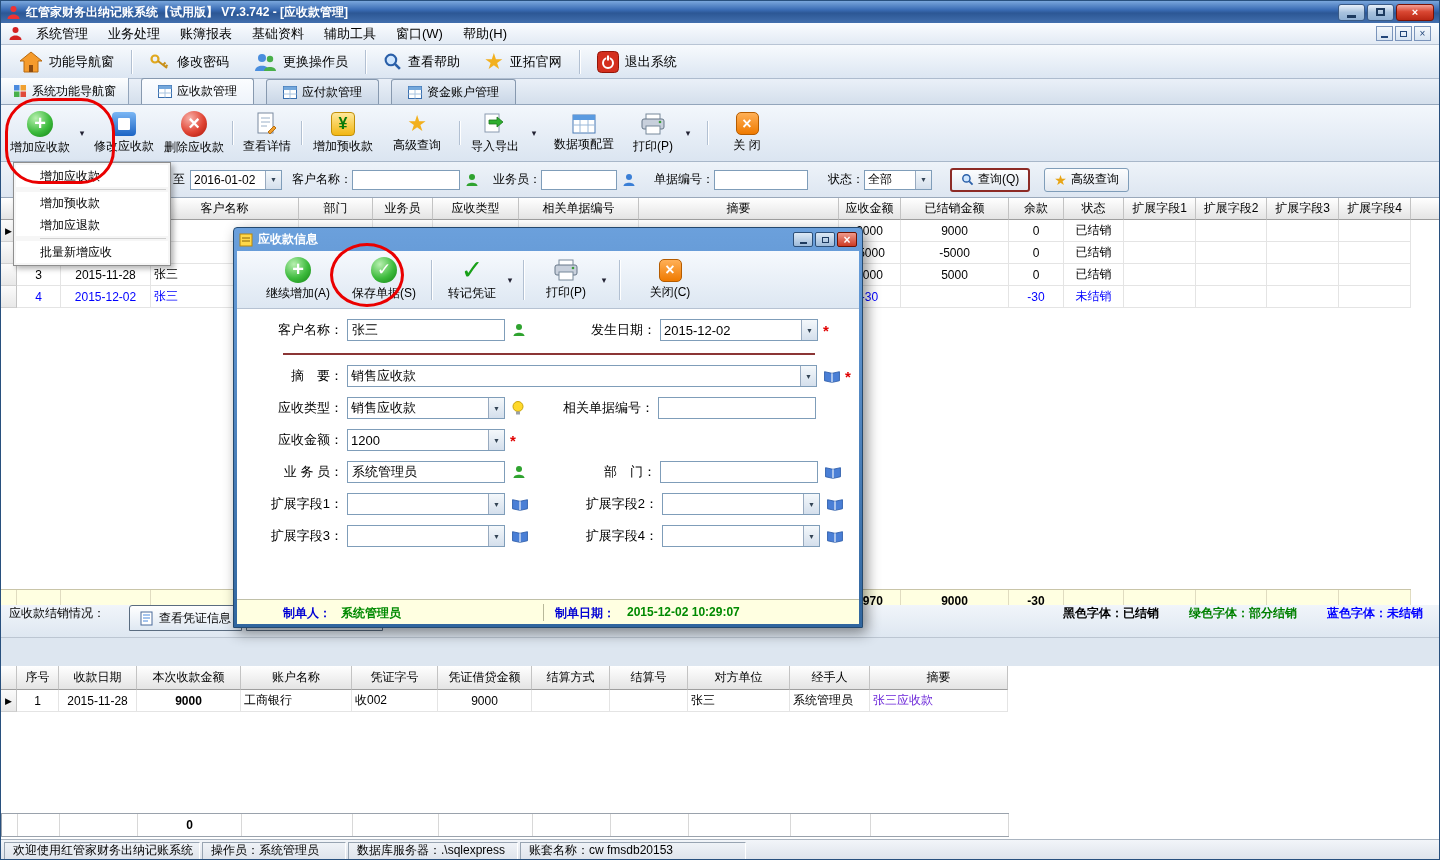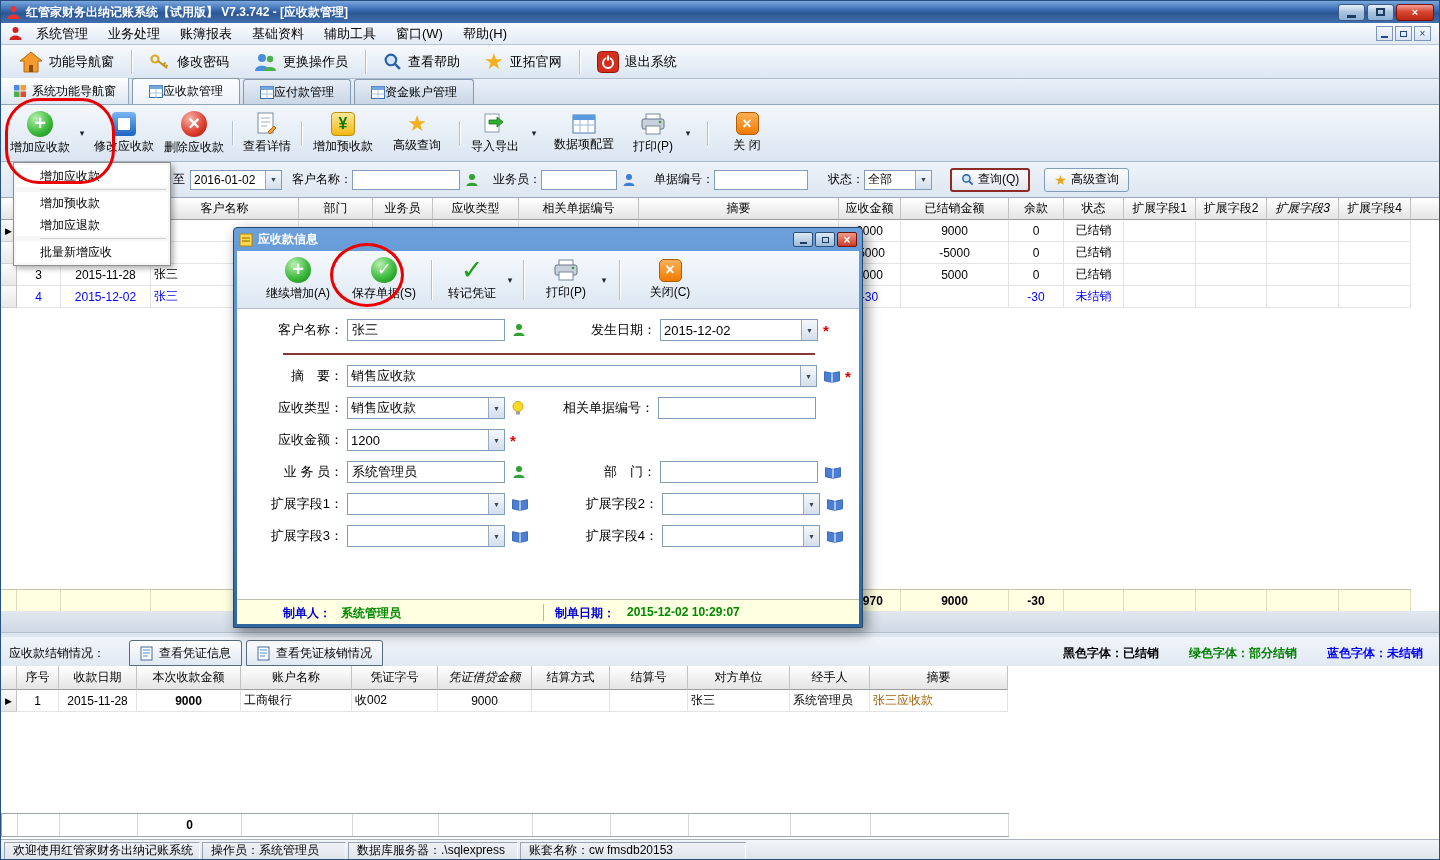--- a/index.html
+++ b/index.html
@@ -15,21 +15,21 @@
 .menubar{position:absolute;top:22px;height:22px;width:100%;background:linear-gradient(#fafcff,#e2eaf4);border-bottom:1px solid #b8c4d4;display:flex;align-items:center;padding:0 4px}
 .menu-item{padding:2px 10px;font-size:13px}
 .mdi{width:17px;height:15px;border:1px solid #7a94bb;background:linear-gradient(#f4f8fc,#d8e4f2);display:flex;align-items:center;justify-content:center;color:#23477a;margin-left:2px}
 
 .toolbar-top{position:absolute;top:44px;height:34px;width:100%;background:linear-gradient(#f7fafd,#dce6f2);border-bottom:1px solid #aebcce;display:flex;align-items:center;padding:0 8px;gap:4px}
 .tb-btn{display:flex;align-items:center;gap:6px;height:28px;padding:0 10px;border-radius:3px;font-size:13px}
 .vsep{width:1px;height:24px;background:#b2c0d2;box-shadow:1px 0 0 #fff;margin:0 3px;flex:none}
 
 .tabrow{position:absolute;top:78px;height:26px;width:100%;background:linear-gradient(#eaf0f8,#d4dfec);border-bottom:1px solid #93a5bb;display:flex;align-items:flex-end}
 .navpanel{height:26px;display:flex;align-items:center;gap:5px;padding:0 12px;background:linear-gradient(#fdfeff,#dde7f2);border-right:1px solid #93a5bb}
-.tab{height:25px;display:flex;align-items:center;padding:0 16px;margin-left:3px;border:1px solid #8799af;border-bottom:none;border-radius:3px 3px 0 0;background:linear-gradient(#e6edf6,#c9d6e6)}
+.tab{height:25px;display:flex;align-items:center;gap:5px;padding:0 16px;margin-left:12px;border:1px solid #8799af;border-bottom:none;border-radius:3px 3px 0 0;background:linear-gradient(#e6edf6,#c9d6e6)}
 .tab.active{background:linear-gradient(#fbfdff,#eef3fa);height:26px}
 
 .action-bar{position:absolute;top:104px;height:57px;width:100%;background:linear-gradient(#f3f7fc,#dbe5f1);border-bottom:1px solid #a8b7c9;display:flex;align-items:center;padding:0 4px}
 .ab-btn{width:70px;height:52px;display:flex;flex-direction:column;align-items:center;justify-content:center;gap:2px;border-radius:3px;flex:none}
 .ab-arrow{width:14px;height:52px;display:flex;align-items:center;justify-content:center;font-size:9px;color:#223;flex:none}
 
 .filterbar{position:absolute;top:161px;height:36px;width:100%;background:linear-gradient(#eef3f9,#dde6f1);border-bottom:1px solid #9aa8ba;display:flex;align-items:center}
 .txt{height:20px;border:1px solid #7f9db9;background:#fff;padding:0 3px;font-size:12px;font-family:inherit}
 .combo{height:20px;border:1px solid #7f9db9;background:#fff;display:flex;align-items:center}
 .combo.h22{height:22px}
@@ -41,21 +41,21 @@
 .main-table{position:absolute;top:197px;left:0;width:1440px;height:413px;background:#fff;overflow:hidden}
 .grid-header{display:flex;height:22px}
 .gh-cell{flex:none;background:linear-gradient(#ffffff,#e4e4e4);border-right:1px solid #c3c3c3;border-bottom:1px solid #9e9e9e;display:flex;align-items:center;justify-content:center;white-space:nowrap;overflow:hidden}
 .grid-row{display:flex;height:22px}
 .g-cell{flex:none;border-right:1px solid #e4e4e4;border-bottom:1px solid #e4e4e4;display:flex;align-items:center;justify-content:center;padding:0 3px;white-space:nowrap;overflow:hidden}
 .marker-cell{background:linear-gradient(#fbfbfb,#e8e8e8);border-right:1px solid #c3c3c3;border-bottom:1px solid #d0d0d0;font-size:9px;padding:0}
 .summary-row{position:absolute;left:0;bottom:0;display:flex;height:22px;background:#ffffe1;border-top:1px solid #c9c5a8;width:1410px}
 .s-cell{flex:none;border-right:1px solid #e0dcc0;display:flex;align-items:center;justify-content:center;font-weight:bold;white-space:nowrap;overflow:hidden}
 .hband{position:absolute;top:610px;height:22px;width:100%;background:linear-gradient(#e2e8f0,#cfd8e3);border-bottom:1px solid #b4bfcc}
 
-.settle-bar{position:absolute;top:636px;height:33px;width:100%;background:linear-gradient(#f1f5fa,#dee7f1);border-bottom:1px solid #bcc6d2;display:flex;align-items:center}
+.settle-bar{position:absolute;top:604px;height:33px;width:100%;background:linear-gradient(#f1f5fa,#dee7f1);border-bottom:1px solid #bcc6d2;display:flex;align-items:flex-start}
 .tab-btn{height:26px;display:flex;align-items:center;gap:5px;padding:0 10px;border:1px solid #5a6c80;border-radius:3px 3px 0 0;background:linear-gradient(#ffffff,#dfe8f2)}
 .legend{font-weight:bold}
 .lower-bg{position:absolute;top:665px;left:0;width:1440px;height:173px;background:#fff}
 .settle-table{position:absolute;top:665px;left:0;width:1008px;background:#fff}
 .settle-table .grid-header{height:24px}
 .totals-strip{position:absolute;top:812px;left:0;width:1008px;height:24px;background:#fff;border:1px solid #9aa2ac;display:flex}
 .t-cell{flex:none;border-right:1px solid #d8d8d8;display:flex;align-items:center;justify-content:center;font-weight:bold}
 
 .statusbar{position:absolute;top:838px;height:22px;width:100%;background:linear-gradient(#f2f5f9,#dde2ea);border-top:1px solid #aab4c0;display:flex;align-items:center;padding:0 2px}
 .sb-seg{height:18px;border:1px solid;border-color:#98a4b2 #fff #fff #98a4b2;display:flex;align-items:center;padding:0 8px;margin:0 1px;white-space:nowrap;overflow:hidden;flex:none}
@@ -401,21 +401,21 @@
           <div class="gh-cell" style="width: 60px;">业务员</div>
           <div class="gh-cell" style="width: 86px;">应收类型</div>
           <div class="gh-cell" style="width: 120px;">相关单据编号</div>
           <div class="gh-cell" style="width: 200px;">摘要</div>
           <div class="gh-cell" style="width: 62px;">应收金额</div>
           <div class="gh-cell" style="width: 108px;">已结销金额</div>
           <div class="gh-cell" style="width: 55px;">余款</div>
           <div class="gh-cell" style="width: 60px;">状态</div>
           <div class="gh-cell" style="width: 72px;">扩展字段1</div>
           <div class="gh-cell" style="width: 71px;">扩展字段2</div>
-          <div class="gh-cell" style="width: 72px; font-style: italic;">扩展字段3</div>
+          <div class="gh-cell" style="width: 72px;">扩展字段3</div>
           <div class="gh-cell" style="width: 72px;">扩展字段4</div>
           <div class="gh-cell" style="flex: 1 1 0%;"></div>
         </div>
         <div class="grid-row">
           <div class="g-cell marker-cell" style="width: 16px;">▶</div>
           <div class="g-cell" style="width: 44px; color: rgb(0, 0, 0);"></div>
           <div class="g-cell" style="width: 90px; color: rgb(0, 0, 0);"></div>
           <div class="g-cell" style="width: 148px; justify-content: flex-start; color: rgb(0, 0, 0);"></div>
           <div class="g-cell" style="width: 74px; color: rgb(0, 0, 0);"></div>
           <div class="g-cell" style="width: 60px; color: rgb(0, 0, 0);"></div>
@@ -545,40 +545,40 @@
 
   <div class="settle-table">
     <div>
         <div class="grid-header">
           <div class="gh-cell" style="width: 16px;"></div>
           <div class="gh-cell" style="width: 42px;">序号</div>
           <div class="gh-cell" style="width: 78px;">收款日期</div>
           <div class="gh-cell" style="width: 104px;">本次收款金额</div>
           <div class="gh-cell" style="width: 111px;">账户名称</div>
           <div class="gh-cell" style="width: 86px;">凭证字号</div>
-          <div class="gh-cell" style="width: 94px; font-style: italic;">凭证借贷金额</div>
+          <div class="gh-cell" style="width: 94px;">凭证借贷金额</div>
           <div class="gh-cell" style="width: 78px;">结算方式</div>
           <div class="gh-cell" style="width: 78px;">结算号</div>
           <div class="gh-cell" style="width: 102px;">对方单位</div>
           <div class="gh-cell" style="width: 80px;">经手人</div>
           <div class="gh-cell" style="width: 138px;">摘要</div>
         </div>
         <div class="grid-row">
           <div class="g-cell marker-cell" style="width: 16px;">▶</div>
           <div class="g-cell" style="width: 42px; color: rgb(0, 0, 0);">1</div>
           <div class="g-cell" style="width: 78px; color: rgb(0, 0, 0);">2015-11-28</div>
           <div class="g-cell" style="width: 104px; font-weight: bold; color: rgb(0, 0, 0);">9000</div>
           <div class="g-cell" style="width: 111px; justify-content: flex-start; color: rgb(0, 0, 0);">工商银行</div>
           <div class="g-cell" style="width: 86px; justify-content: flex-start; color: rgb(0, 0, 0);">收002</div>
           <div class="g-cell" style="width: 94px; color: rgb(0, 0, 0);">9000</div>
           <div class="g-cell" style="width: 78px; color: rgb(0, 0, 0);"></div>
           <div class="g-cell" style="width: 78px; color: rgb(0, 0, 0);"></div>
           <div class="g-cell" style="width: 102px; justify-content: flex-start; color: rgb(0, 0, 0);">张三</div>
           <div class="g-cell" style="width: 80px; justify-content: flex-start; color: rgb(0, 0, 0);">系统管理员</div>
-          <div class="g-cell" style="width: 138px; justify-content: flex-start; color: #a16207;">张三应收款</div>
+          <div class="g-cell" style="width: 138px; justify-content: flex-start; color: #6d28d9;">张三应收款</div>
         </div>
       </div>
   </div>
 
   <div class="totals-strip">
       <div class="t-cell" style="width: 16px;"></div>
       <div class="t-cell" style="width: 42px; font-weight: bold;"></div>
       <div class="t-cell" style="width: 78px; font-weight: bold;"></div>
       <div class="t-cell" style="width: 104px; font-weight: bold;">0</div>
       <div class="t-cell" style="width: 111px; font-weight: bold;"></div>

